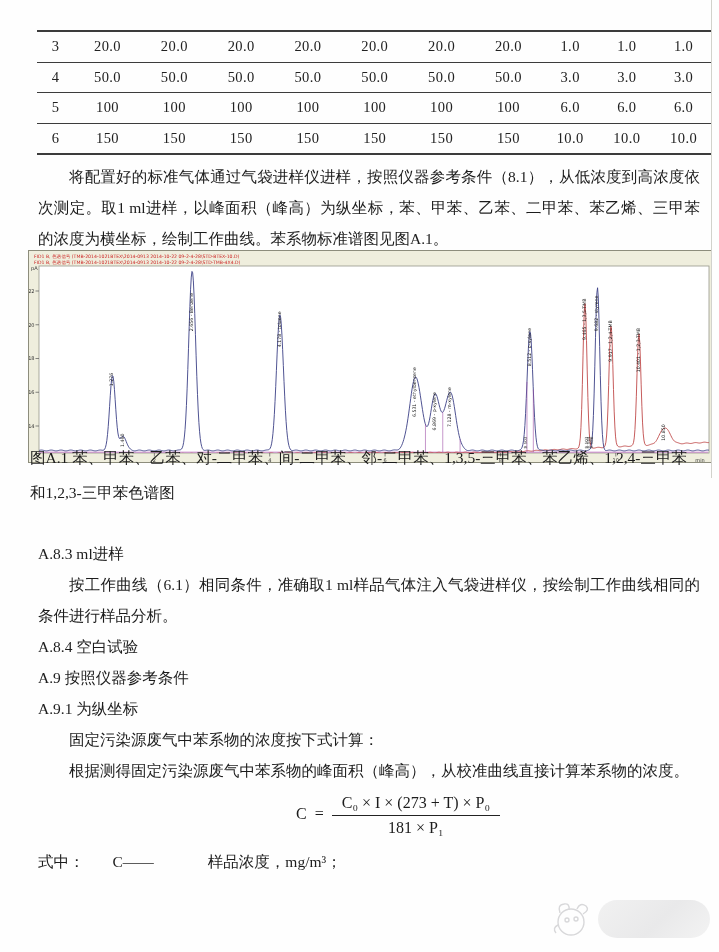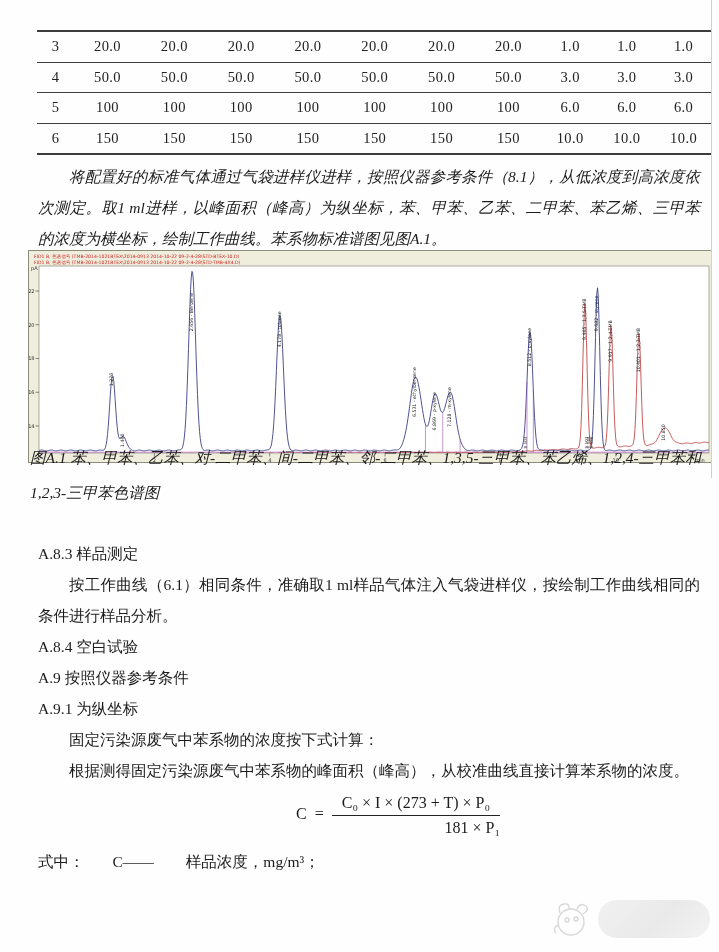--- a/index.html
+++ b/index.html
@@ -10,43 +10,43 @@
 
   
   table.data{position:absolute;left:37px;top:30px;width:675px;border-collapse:collapse;
              table-layout:fixed;font-size:14.5px;
              border-top:2px solid #3c3c3c;border-bottom:2px solid #3c3c3c;}
   table.data td{text-align:center;height:29.5px;padding:0;color:#222;letter-spacing:.4px;}
   table.data tr + tr td{border-top:1.6px solid #3c3c3c;}
 
   
   .para{position:absolute;left:38px;width:662px;font-size:15.5px;line-height:31px;
-        text-align:justify;margin:0;font-style:italic;}
+        text-align:justify;margin:0;}
   #intro{top:161px;text-indent:2em;}
   #caption{top:440px;left:30px;width:672px;line-height:35px;text-align:left;}
 
   .sections{position:absolute;left:38px;top:538px;width:662px;font-size:15.5px;line-height:31px;}
   .sections p{margin:0;}
   .sections p.indent{text-indent:2em;text-align:justify;}
 
   
   .figure{position:absolute;left:28px;top:250px;width:684px;height:213px;
           background:#efeedd;border:1px solid #8d8d7c;box-sizing:border-box;}
   .figure svg{position:absolute;left:0;top:0;}
 
   
   .formula{margin:8px 0 6px 0;text-align:center;padding-left:58px;font-size:16px;line-height:normal;}
   .formula .op{padding:0 8px;}
-  .frac{display:inline-block;vertical-align:middle;text-align:right;}
+  .frac{display:inline-block;vertical-align:middle;text-align:center;}
   .frac .num{display:block;border-bottom:1.4px solid #222;padding:0 10px 3px 10px;}
   .frac .den{display:block;padding-top:3px;}
 
   .legend-line{display:block;margin-top:9px;}
   .legend-line .sym{margin-left:28px;}
-  .legend-line .desc{margin-left:32px;}
+  .legend-line .desc{margin-left:54px;}
 
   
   .watermark{position:absolute;right:9px;bottom:9px;display:flex;align-items:center;}
   .wm-pill{width:112px;height:38px;border-radius:19px;margin-left:2px;
            background:linear-gradient(135deg,#f1f1f1 0%,#e9e9ea 55%,#f3f3f3 100%);}
 </style>
 </head>
 <body>
 
 <div class="page">
@@ -181,21 +181,21 @@
           <text x="558.5600000000001" y="197.5" transform="rotate(-90 558.5600000000001 197.5)" font-size="4.2" fill="#333" font-family="DejaVu Sans, sans-serif">9.503</text>
           <text x="561.4440000000001" y="197.5" transform="rotate(-90 561.4440000000001 197.5)" font-size="4.2" fill="#333" font-family="DejaVu Sans, sans-serif">9.544</text>
           <text x="564.328" y="197.5" transform="rotate(-90 564.328 197.5)" font-size="4.2" fill="#333" font-family="DejaVu Sans, sans-serif">9.586</text>
         </g>
       </svg>
   </div>
 
   <p class="para" id="caption">图A.1 苯、甲苯、乙苯、对-二甲苯、间-二甲苯、邻-二甲苯、1,3,5-三甲苯、苯乙烯、1,2,4-三甲苯和1,2,3-三甲苯色谱图</p>
 
   <div class="sections">
-    <p>A.8.3 样品测定</p>
+    <p>A.8.3 ml进样</p>
     <p class="indent">按工作曲线（6.1）相同条件，准确取1 ml样品气体注入气袋进样仪，按绘制工作曲线相同的条件进行样品分析。</p>
     <p>A.8.4 空白试验</p>
     <p>A.9 按照仪器参考条件</p>
     <p>A.9.1 为纵坐标</p>
     <p class="indent">固定污染源废气中苯系物的浓度按下式计算：</p>
     <p class="indent">根据测得固定污染源废气中苯系物的峰面积（峰高），从校准曲线直接计算苯系物的浓度。</p>
 
     <div class="formula">
       <span>C</span><span class="op">=</span><span class="frac"><span class="num">C₀ × I × (273 + T) × P₀</span><span class="den">181 × P₁</span></span>
     </div>

